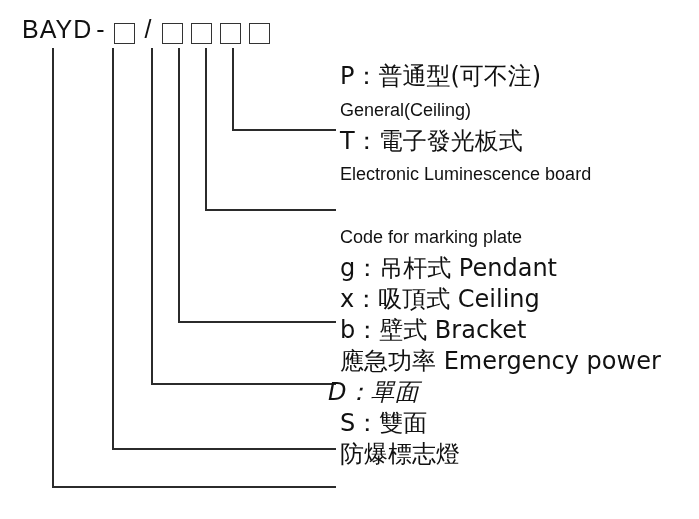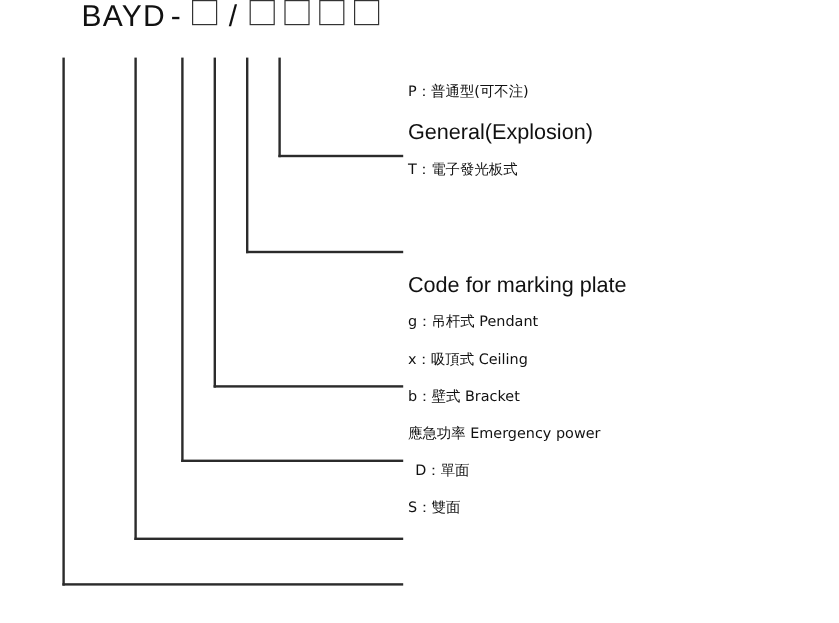--- a/index.html
+++ b/index.html
@@ -18,25 +18,24 @@
   #canvas {
     position: absolute;
     left: 0; top: 0;
     width: 699px;
     height: 519px;
   }
   
   .code-row {
     position: absolute;
     left: 22px;
-    top: 0;
+    top: 10px;
     display: flex;
-    align-items: flex-start;
+    align-items: flex-end;
     height: 34px;
-    margin-left: 46px;
   }
   .code-text {
     font-size: 25px;
     letter-spacing: 1px;
     color: #111;
     font-family: "Liberation Sans", sans-serif;
   }
   .code-dash {
     font-size: 25px;
     margin: 0 5px 0 4px;
@@ -59,21 +58,21 @@
   .label {
     position: absolute;
     white-space: nowrap;
     font-size: 18px;
     color: #111;
     line-height: 22px;
     font-family: "Liberation Sans", sans-serif;
   }
   .label.cn {
     font-family: "DejaVu Sans", sans-serif;
-    font-size: 12px;
+    font-size: 24px;
   }
   .leader, .stem {
     position: absolute;
     background: #2b2b2b;
   }
 </style>
 </head>
 <body>
 
 <div id="canvas">
@@ -101,28 +100,30 @@
   <div class="stem" style="left:151px; top:48px; width:2px; height:337px;"></div>
   <div class="leader" style="left:151px; top:383px; width:185px; height:2px;"></div>
 
   <div class="stem" style="left:112px; top:48px; width:2px; height:402px;"></div>
   <div class="leader" style="left:112px; top:448px; width:224px; height:2px;"></div>
 
   <div class="stem" style="left:52px; top:48px; width:2px; height:440px;"></div>
   <div class="leader" style="left:52px; top:486px; width:284px; height:2px;"></div>
 
   <div class="label cn" style="left:340px; top:65px;">P：普通型(可不注)</div>
-  <div class="label" style="left:340px; top:99px;">General(Explosion)</div>
+  <div class="label" style="left:340px; top:99px;">General(Ceiling)</div>
 
   <div class="label cn" style="left:340px; top:130px;">T：電子發光板式</div>
+  <div class="label" style="left:340px; top:163px;">Electronic Luminescence board</div>
 
   <div class="label cn" style="left:340px; top:257px;">g：吊杆式 Pendant</div>
 
   <div class="label" style="left:340px; top:226px;">Code for marking plate</div>
   <div class="label cn" style="left:340px; top:288px;">x：吸頂式 Ceiling</div>
   <div class="label cn" style="left:340px; top:350px;">應急功率 Emergency power</div>
   <div class="label cn" style="left:340px; top:319px;">b：壁式 Bracket</div>
 
-  <div class="label cn" style="left:346px; top:381px;">D：單面</div>
+  <div class="label cn" style="left:328px; top:381px;font-style:italic;">D：單面</div>
   <div class="label cn" style="left:340px; top:412px;">S：雙面</div>
 
+  <div class="label cn" style="left:340px; top:443px;">防爆標志燈</div>
 
 </div>
 
 </body></html>

